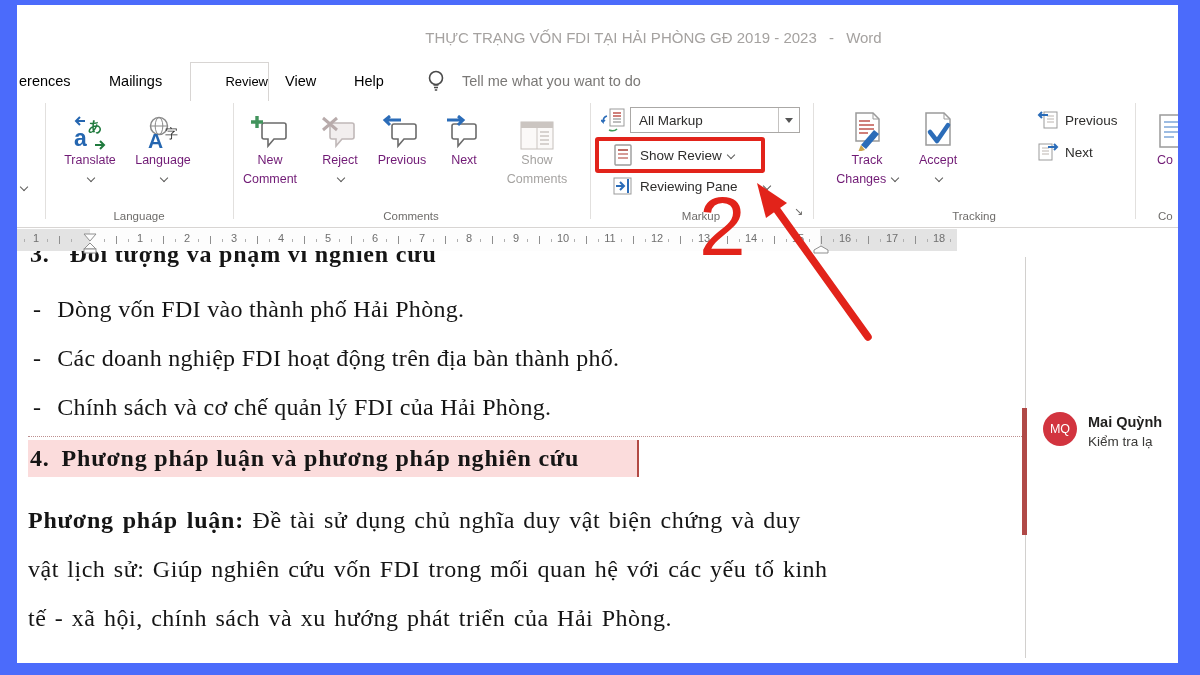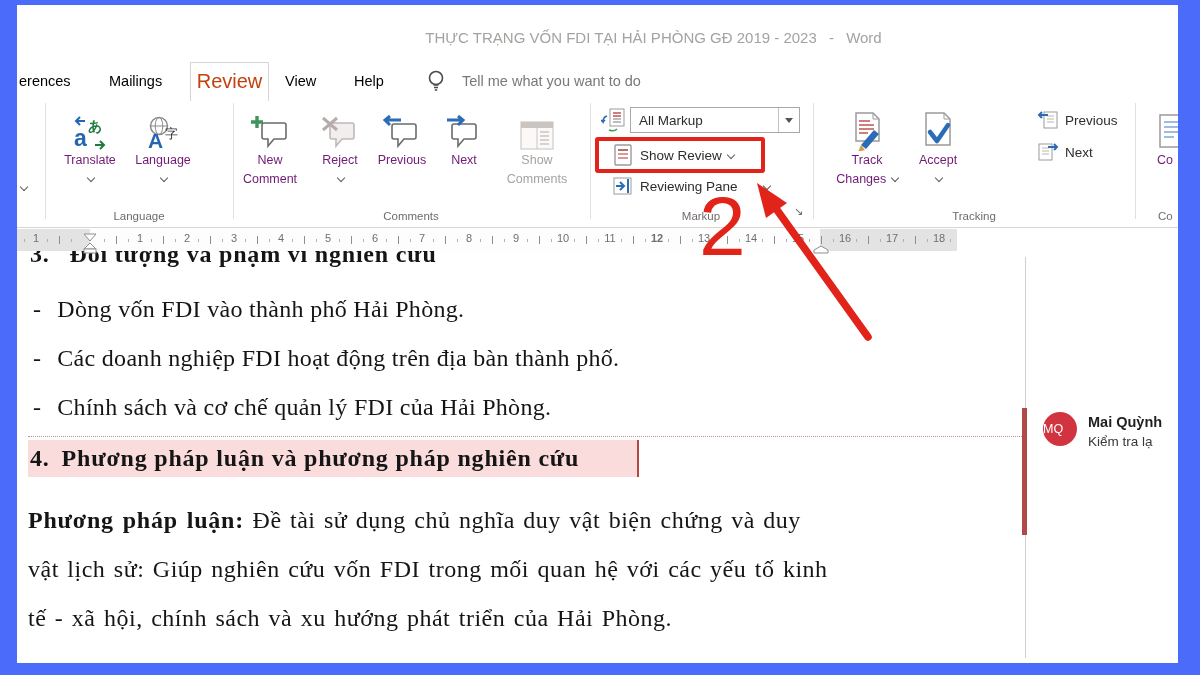--- a/index.html
+++ b/index.html
@@ -10,22 +10,22 @@
 
   
   .titlebar{position:absolute;left:0;top:0;width:100%;height:57px;background:#fff;}
   .title-text{position:absolute;left:0;right:0;top:24px;text-align:center;color:#a5a2a0;font-size:15px;
               padding-left:112px;white-space:nowrap;}
 
   
   .tabbar{position:absolute;left:0;top:57px;width:100%;height:38px;background:#fff;border-bottom:1px solid #d8d5d3;}
   .tab{position:absolute;top:11px;font-size:14.5px;color:#000000;white-space:nowrap;}
   .tab-active{position:absolute;left:173px;top:0;width:79px;height:39px;background:#fff;
-              border:1px solid #d8d5d3;border-bottom:none;box-sizing:border-box;text-align:center;
-              color:#c2410c;font-size:20px;line-height:37px;z-index:2;}
+              border:1px solid #d8d5d3;border-bottom:none;box-sizing:border-box;text-align:right;
+              color:#000000;font-size:13px;line-height:37px;z-index:2;}
   .tellme{position:absolute;top:11px;font-size:14.5px;color:#7a7876;white-space:nowrap;}
 
   
   .ribbon{position:absolute;left:0;top:95px;width:100%;height:128px;background:#fff;border-bottom:1px solid #d8d5d3;box-sizing:border-box;}
   .sep{position:absolute;top:3px;height:116px;width:1px;background:#e2e0de;}
   .bigbtn{position:absolute;top:3px;text-align:center;}
   .bigbtn .ic{height:48px;display:flex;align-items:flex-end;justify-content:center;}
   .bl{font-size:12.5px;color:#701a75;line-height:19px;white-space:nowrap;}
   .bl.dis{color:#a5a3a1;}
   .chev{display:inline-block;width:5px;height:5px;border-right:1.4px solid #5c5b5a;border-bottom:1.4px solid #5c5b5a;
@@ -55,21 +55,21 @@
   
   .docline{position:absolute;white-space:nowrap;font-family:"Liberation Serif","DejaVu Serif",serif;
            font-size:24px;color:#151515;letter-spacing:.3px;}
   .docline b{letter-spacing:.8px;}
   .para{word-spacing:2px;letter-spacing:.5px;}
   .hl{position:absolute;left:11px;top:435px;width:609px;height:37px;background:#fbdcdc;border-right:2px solid #b24a44;}
   .dotline{position:absolute;left:11px;top:431px;width:996px;border-top:1px dotted #bd8f8f;}
   .pageline{position:absolute;left:1008px;top:252px;width:1px;height:401px;background:#d2d0ce;}
   .redbar{position:absolute;left:1005px;top:403px;width:5px;height:127px;background:#b04947;}
   .avatar{position:absolute;left:1026px;top:407px;width:34px;height:34px;border-radius:50%;background:#d2343f;
-          color:#fff;font-size:12.5px;display:flex;align-items:center;justify-content:flex-start;}
+          color:#fff;font-size:12.5px;display:flex;align-items:center;justify-content:center;}
   .cauthor{position:absolute;left:1071px;top:409px;font-size:14.5px;font-weight:bold;color:#201f1e;white-space:nowrap;}
   .ctext{position:absolute;left:1071px;top:429px;font-size:13.5px;color:#3a3937;white-space:nowrap;}
 
   
   .anno-box{position:absolute;left:595px;top:137px;width:170px;height:36px;border:4px solid #e2231a;border-radius:3px;
             box-sizing:border-box;z-index:30;}
   .anno-num{position:absolute;left:699px;top:184px;font-size:84px;line-height:1;font-weight:500;color:#e2231a;z-index:30;}
   .anno-arrow{position:absolute;left:0;top:0;z-index:29;pointer-events:none;}
 </style>
 </head>
@@ -327,21 +327,21 @@
       <span class="rnum" style="left:160px;">2</span>
       <span class="rnum" style="left:207px;">3</span>
       <span class="rnum" style="left:254px;">4</span>
       <span class="rnum" style="left:301px;">5</span>
       <span class="rnum" style="left:348px;">6</span>
       <span class="rnum" style="left:395px;">7</span>
       <span class="rnum" style="left:442px;">8</span>
       <span class="rnum" style="left:489px;">9</span>
       <span class="rnum" style="left:536px;">10</span>
       <span class="rnum" style="left:583px;">11</span>
-      <span class="rnum" style="left:630px;font-weight:bold;">12</span>
+      <span class="rnum" style="left:630px;">12</span>
       <span class="rnum" style="left:677px;">13</span>
       <span class="rnum" style="left:724px;">14</span>
       <span class="rnum" style="left:771px;">15</span>
       <span class="rnum" style="left:818px;">16</span>
       <span class="rnum" style="left:865px;">17</span>
       <span class="rnum" style="left:912px;">18</span>
       <span class="abs" style="left:66px;top:0;">
         <svg width="15" height="9">
             <polygon points="1,1 13,1 7,8" fill="#fdfdfd" stroke="#8f8f8f"></polygon>
           </svg>

